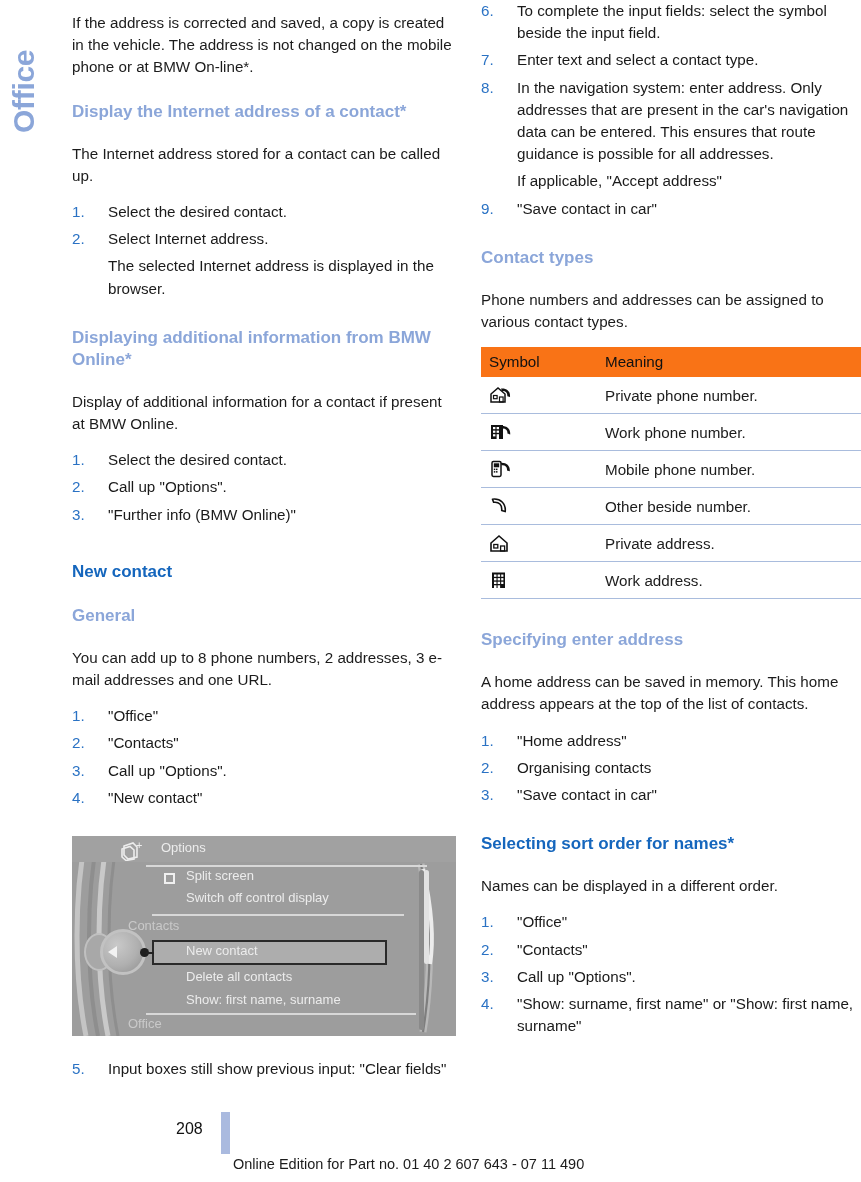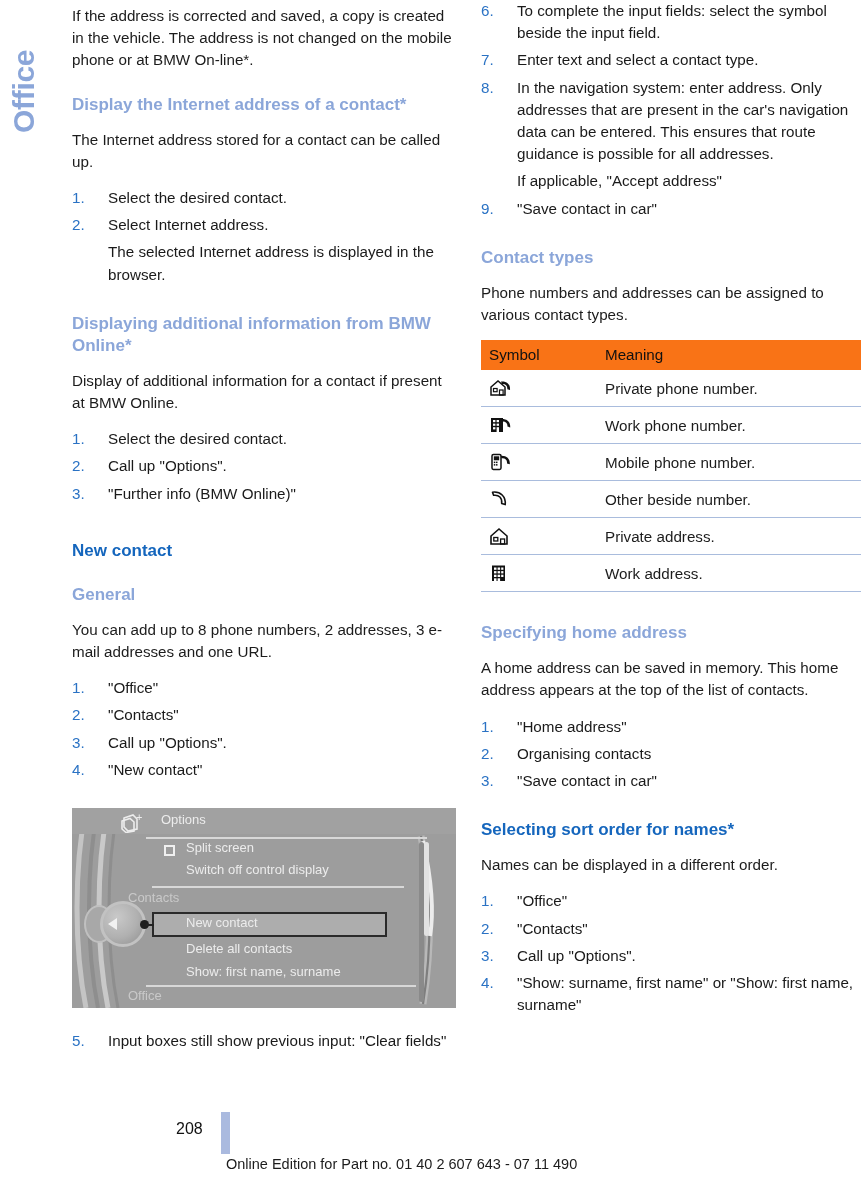--- a/index.html
+++ b/index.html
@@ -42,21 +42,21 @@
   
   .col {
     position: absolute;
     top: 0px;
   }
   .col-left  { left: 72px;  width: 384px; }
   .col-right { left: 481px; width: 381px; }
 
   
   p.body {
-    margin: 5px 0 0 0;
+    margin: 12px 0 0 0;
     font-size: 15.2px;
     line-height: 22.2px;
     color: #1c1c1c;
   }
   .gap-sm { height: 8px; }
   .gap-md { height: 14px; }
   .gap-lg { height: 22px; }
   .gap-xl { height: 30px; }
 
   h2.h-major {
@@ -227,21 +227,21 @@
   .page-rule {
     position: absolute;
     left: 221px;
     top: 0px;
     width: 9px;
     height: 42px;
     background: #aabadf;
   }
   .footer-note {
     position: absolute;
-    left: 226px;
+    left: 233px;
     top: 44px;
     font-size: 14.5px;
     color: #1c1c1c;
     white-space: nowrap;
   }
 </style>
 </head>
 <body>
 
 <div class="chapter-tab">
@@ -503,21 +503,21 @@
               <rect x="8.6" y="15.3" width="2.5" height="2.7" fill="#fff"></rect>
             </svg>
           </span>
         </td>
         <td>Work address.</td>
       </tr>
     </tbody>
   </table>
 
   <div class="gap-xl"></div>
-  <h3 class="h-minor">Specifying home address</h3>
+  <h3 class="h-minor">Specifying enter address</h3>
   <div class="gap-sm"></div>
   <p class="body">A home address can be saved in memory. This home address appears at the top of the list of contacts.</p>
 
   <div class="gap-md"></div>
   <ol class="steps">
     <li>
       <span class="num">1.</span>
       <span>"Home address"</span>
     </li>
     <li>

